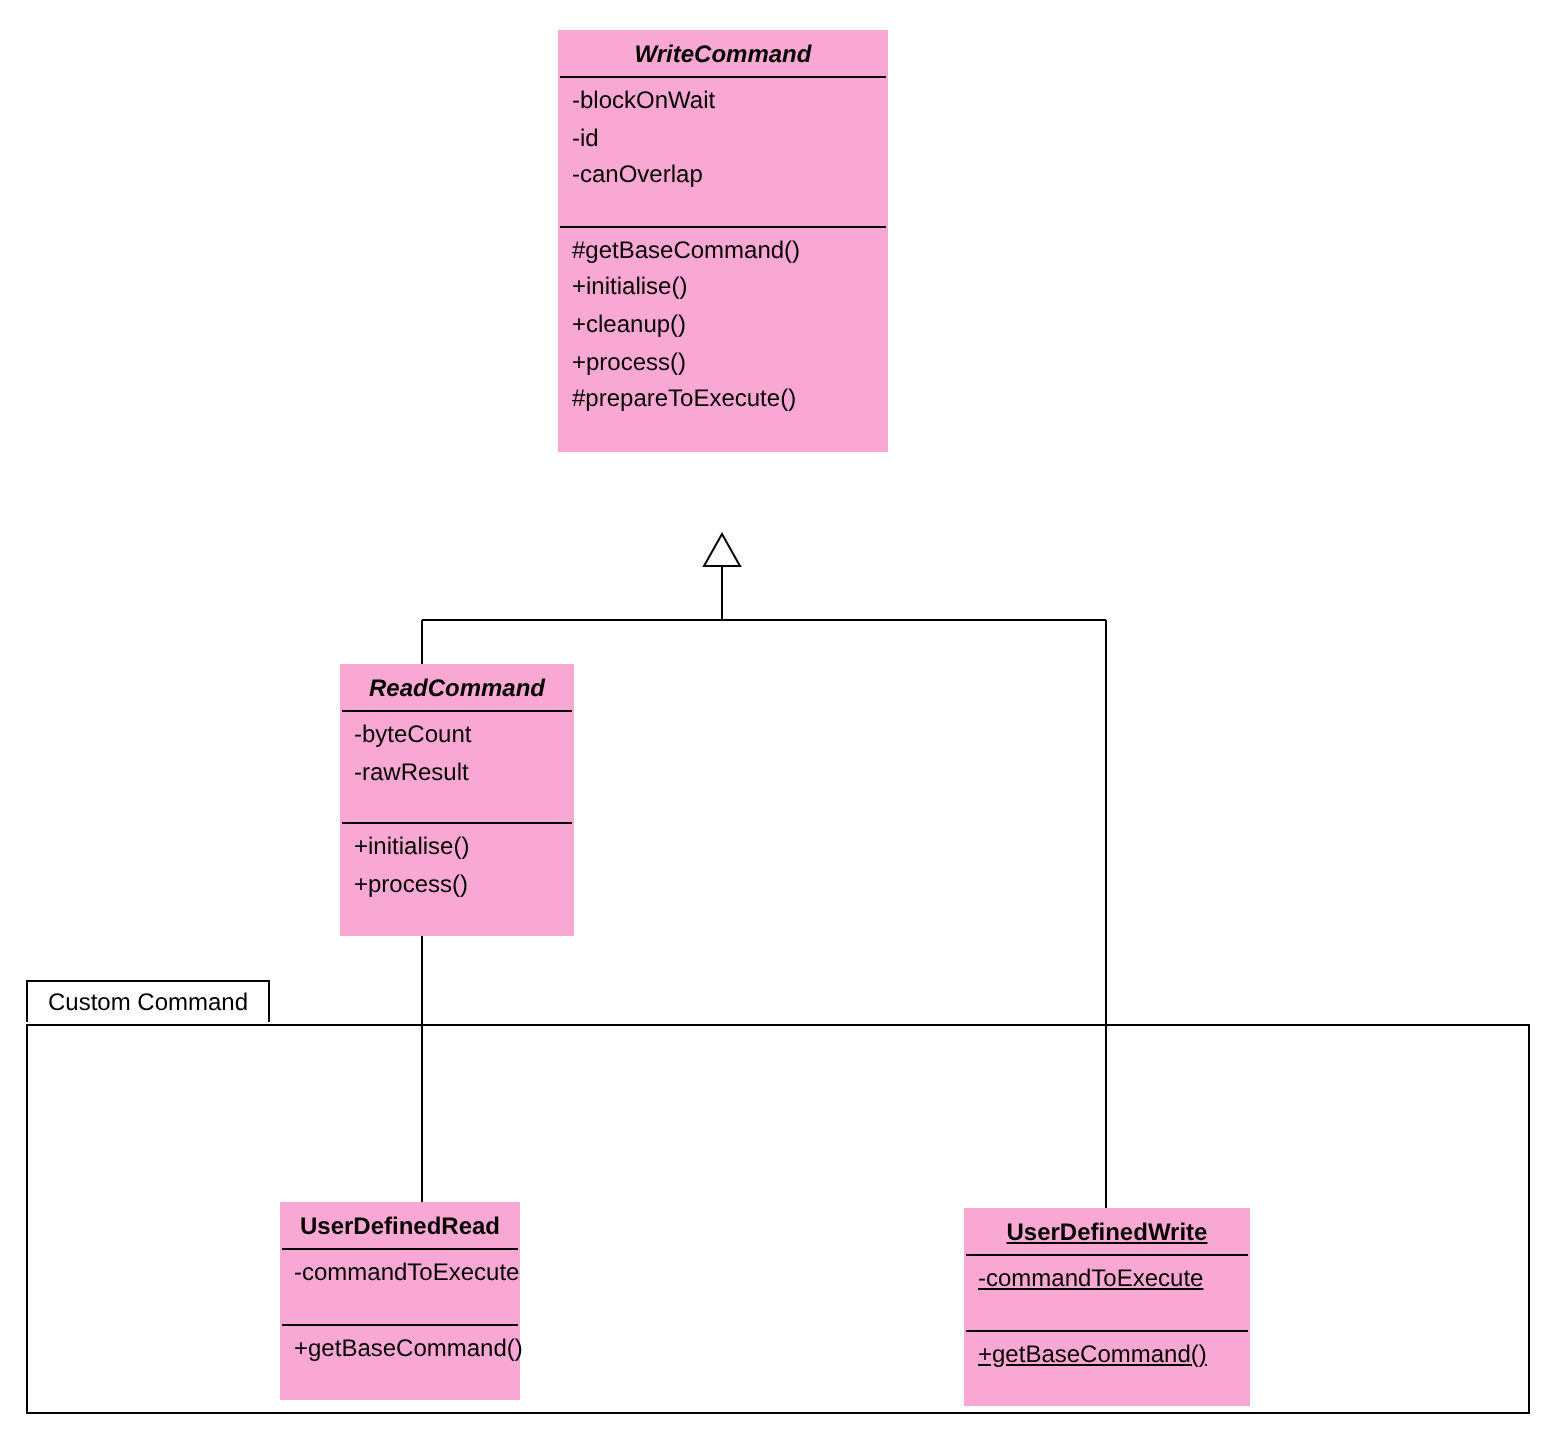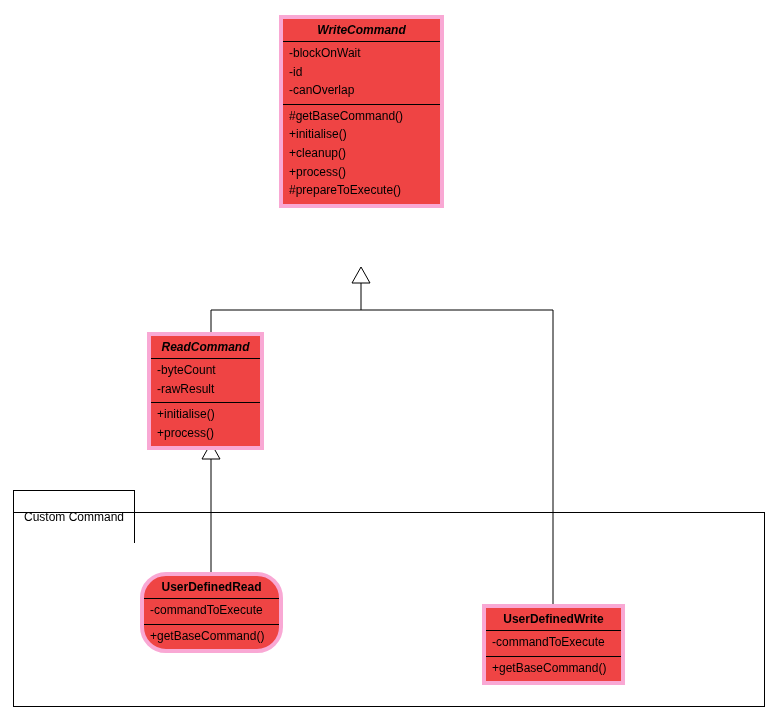--- a/index.html
+++ b/index.html
@@ -10,50 +10,50 @@
     font-family: Arial, Helvetica, sans-serif;
     font-size: 12px;
     color: #000;
   }
   .canvas {
     position: relative;
     width: 778px; height: 720px;
   }
   .uml-class {
     position: absolute;
-    border: 4px solid #f9a8d4;
-    background: #ef4444;
+    border: 1px solid #f9a8d4;
+    background: #f9a8d4;
   }
   .uml-title {
     text-align: center;
     font-weight: bold;
     padding: 4px 6px;
     border-bottom: 1px solid #000;
     white-space: nowrap;
   }
   .uml-title.abstract { font-style: italic; }
   .uml-section {
-    padding: 2px 6px 4px;
+    padding: 2px 6px 16px;
     border-bottom: 1px solid #000;
   }
   .uml-section:last-child { border-bottom: none; }
   .uml-row {
     line-height: 1.55;
     white-space: nowrap;
   }
   .uml-row.italic { }
   .package-box {
     position: absolute;
     border: 1px solid #000;
   }
   .package-tab {
     position: absolute;
     border: 1px solid #000;
     border-bottom: none;
-    padding: 19px 10px;
+    padding: 3px 10px;
     background: #fff;
     white-space: nowrap;
   }
   svg.connectors {
     position: absolute;
     left: 0; top: 0;
     width: 778px; height: 720px;
     pointer-events: none;
   }
 </style>
@@ -88,46 +88,46 @@
       </div>
     <div class="uml-section" id="wc-ops">
         <div class="uml-row italic">#getBaseCommand()</div>
         <div class="uml-row">+initialise()</div>
         <div class="uml-row">+cleanup()</div>
         <div class="uml-row">+process()</div>
         <div class="uml-row">#prepareToExecute()</div>
       </div>
   </div>
 
-  <div class="uml-class" style="left:147px; top:332px; width:117px;">
+  <div class="uml-class" style="left:170px; top:332px; width:117px;">
     <div class="uml-title abstract">ReadCommand</div>
     <div class="uml-section" id="rc-attrs">
         <div class="uml-row">-byteCount</div>
         <div class="uml-row">-rawResult</div>
       </div>
     <div class="uml-section" id="rc-ops">
         <div class="uml-row">+initialise()</div>
         <div class="uml-row">+process()</div>
       </div>
   </div>
 
   <div class="package-tab" style="left:13px; top:490px;">Custom Command</div>
   <div class="package-box" style="left:13px; top:512px; width:752px; height:195px;"></div>
 
-  <div class="uml-class" style="left:140px; top:572px; width:143px;border-radius:26px;">
+  <div class="uml-class" style="left:140px; top:601px; width:120px;">
     <div class="uml-title">UserDefinedRead</div>
     <div class="uml-section" id="udr-attrs">
         <div class="uml-row">-commandToExecute</div>
       </div>
     <div class="uml-section" id="udr-ops">
         <div class="uml-row">+getBaseCommand()</div>
       </div>
   </div>
 
-  <div class="uml-class" style="left:482px; top:604px; width:143px;">
+  <div class="uml-class" style="left:482px; top:604px; width:143px;text-decoration:underline;">
     <div class="uml-title">UserDefinedWrite</div>
     <div class="uml-section" id="udw-attrs">
         <div class="uml-row">-commandToExecute</div>
       </div>
     <div class="uml-section" id="udw-ops">
         <div class="uml-row">+getBaseCommand()</div>
       </div>
   </div>
 
 </div>

